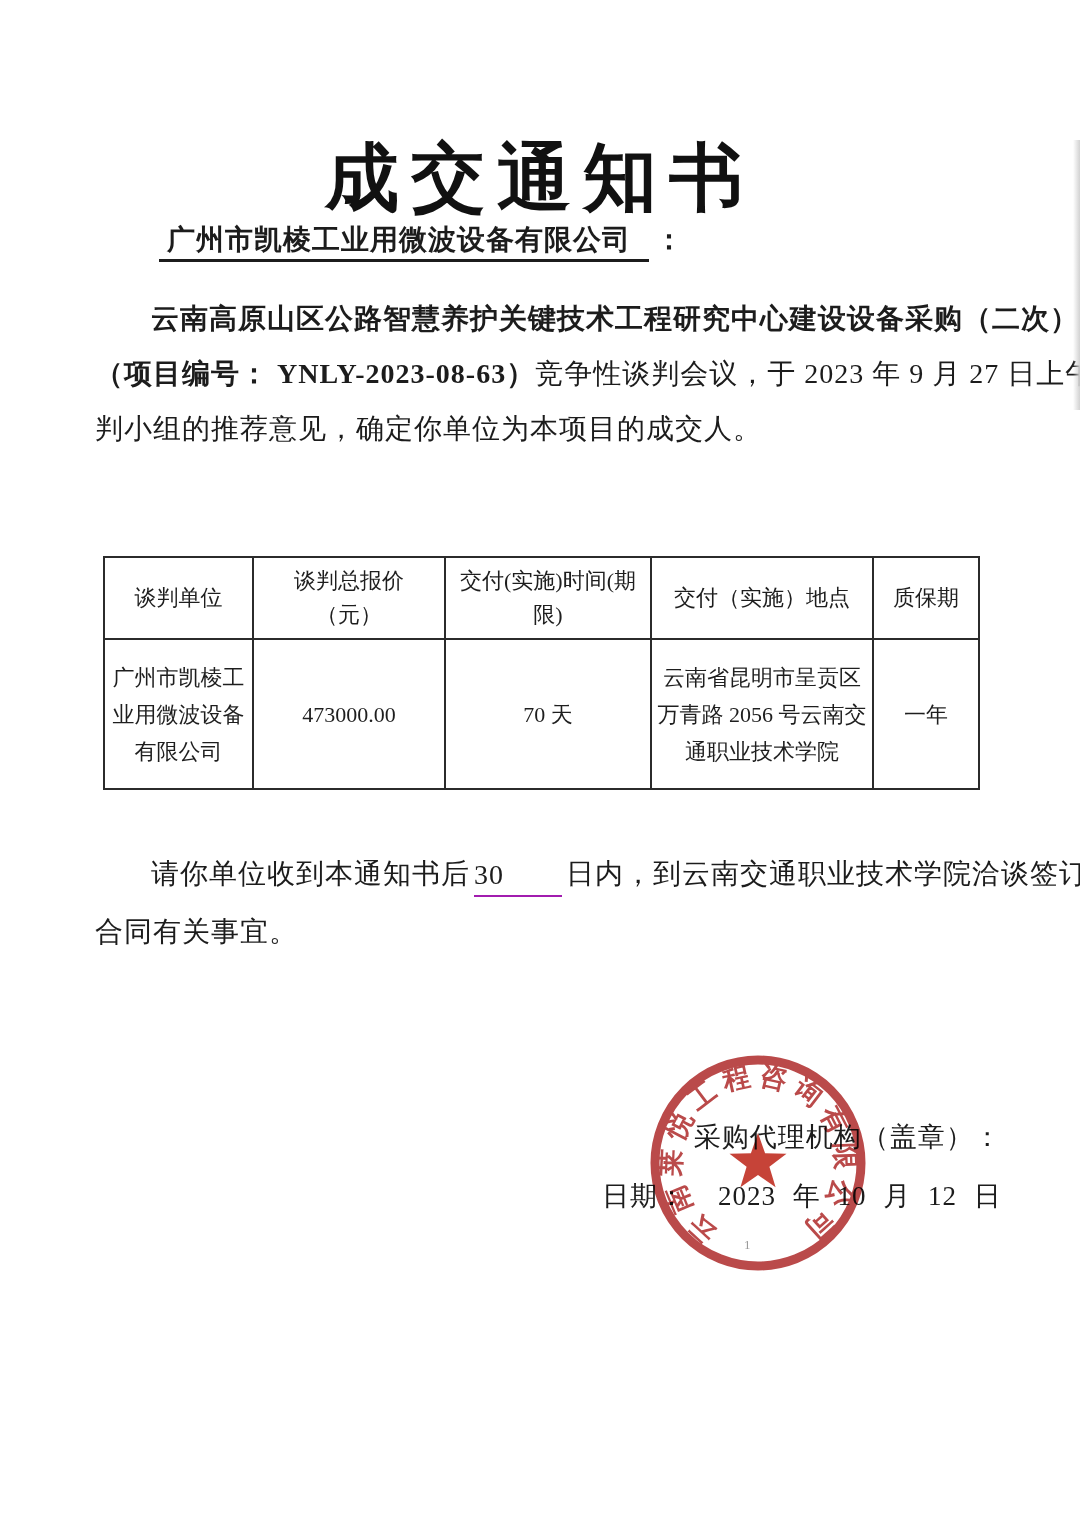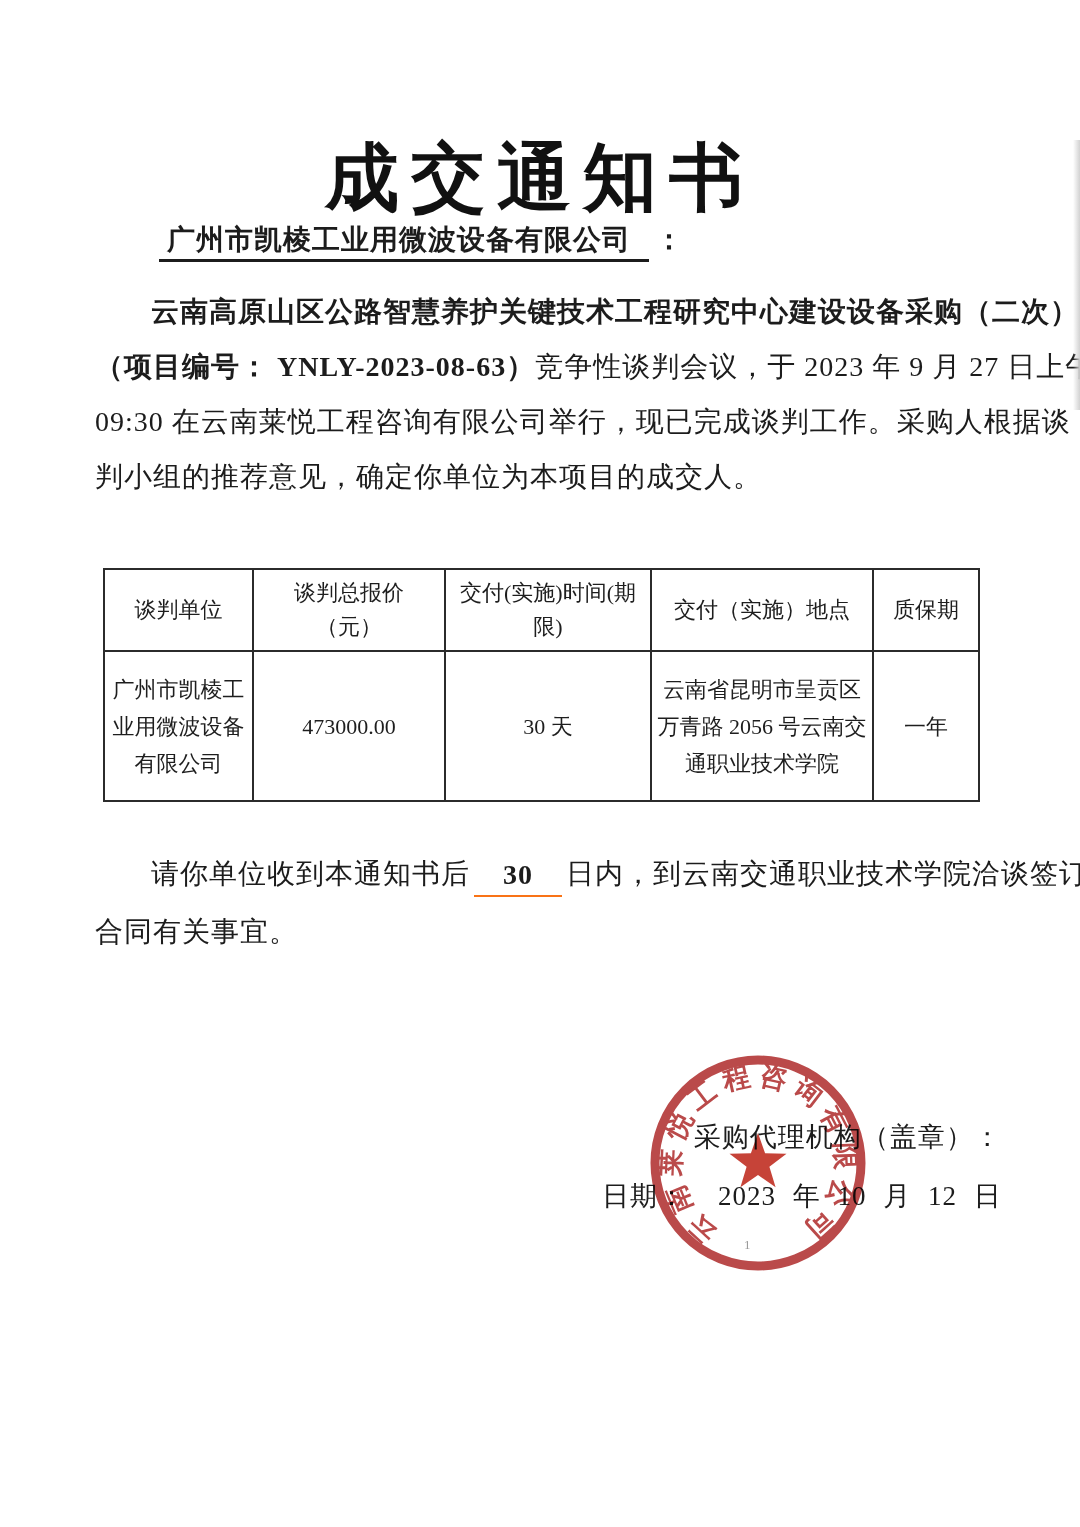--- a/index.html
+++ b/index.html
@@ -21,50 +21,50 @@
     font-size:28px;line-height:40px;
   }
   .recipient-inner{margin-left:64px;}
   .recipient-name{
     border-bottom:3px solid #1c1c1c;
     padding:0 18px 4px 8px;letter-spacing:1px;
   }
   .recipient-colon{padding-left:6px;}
 
   .body-text{
-    position:absolute;top:284px;left:95px;width:892px;
+    position:absolute;top:291px;left:95px;width:892px;
     font-size:28px;
   }
   .body-line{height:55px;line-height:55px;white-space:nowrap;letter-spacing:1px;}
   .indent{margin-left:56px;}
   .bold-serif{font-weight:700;}
 
   .award-table{
-    position:absolute;top:568px;left:103px;
+    position:absolute;top:556px;left:103px;
     border-collapse:collapse;table-layout:fixed;width:877px;
     font-size:22px;color:#1e1e1e;
   }
   .award-table th,.award-table td{
     border:2px solid #2b2b2b;
     text-align:center;vertical-align:middle;
     font-weight:400;padding:2px 3px;
     white-space:pre-line;line-height:34px;
   }
   .award-table thead tr{height:82px;}
   .award-table tbody tr{height:150px;}
   .award-table tbody td{line-height:37px;}
 
   .notice{
     position:absolute;top:845px;left:95px;width:892px;font-size:28px;
   }
   .notice-line{height:58px;line-height:58px;white-space:nowrap;letter-spacing:1px;}
   .days-underline{
-    display:inline-block;width:88px;text-align:center;
-    border-bottom:2px solid #f97316;line-height:40px;
-    vertical-align:bottom;margin:0 4px 6px 4px;font-weight:bold;
+    display:inline-block;width:88px;
+    border-bottom:2px solid #a21caf;line-height:40px;
+    vertical-align:bottom;margin:0 4px 6px 4px;
   }
 
   .signature{
     position:absolute;top:1108px;left:602px;font-size:27px;
   }
   .sig-line{height:59px;line-height:59px;white-space:nowrap;letter-spacing:1px;text-align:right;}
   .date-value{word-spacing:9px;padding-left:32px;}
 
   .stamp{
     position:absolute;top:1043px;left:638px;width:240px;height:240px;
@@ -90,21 +90,20 @@
     <span class="recipient-inner">
       <span class="recipient-name">广州市凯棱工业用微波设备有限公司</span><span class="recipient-colon">：</span>
     </span>
   </div>
 
   <div class="body-text">
     <div class="body-line indent hei">云南高原山区公路智慧养护关键技术工程研究中心建设设备采购（二次）</div>
     <div class="body-line">
       <span class="hei">（项目编号：</span><span class="bold-serif"> YNLY-2023-08-63）</span><span>竞争性谈判会议，于 2023 年 9 月 27 日上午</span>
     </div>
-    <div class="body-line">09:30 在云南莱悦工程咨询有限公司举行，现已完成谈判工作。采购人根据谈</div>
     <div class="body-line">判小组的推荐意见，确定你单位为本项目的成交人。</div>
   </div>
 
   <table class="award-table">
     <colgroup>
       <col style="width:149px">
         <col style="width:192px">
         <col style="width:206px">
         <col style="width:222px">
         <col style="width:106px">
@@ -119,21 +118,21 @@
         <th>交付（实施）地点</th>
         <th>质保期</th>
       </tr>
     </thead>
     <tbody>
       <tr>
         <td>广州市凯棱工
 业用微波设备
 有限公司</td>
         <td>473000.00</td>
-        <td>30 天</td>
+        <td>70 天</td>
         <td>云南省昆明市呈贡区
 万青路 2056 号云南交
 通职业技术学院</td>
         <td>一年</td>
       </tr>
     </tbody>
   </table>
 
   <div class="notice">
     <div class="notice-line">

